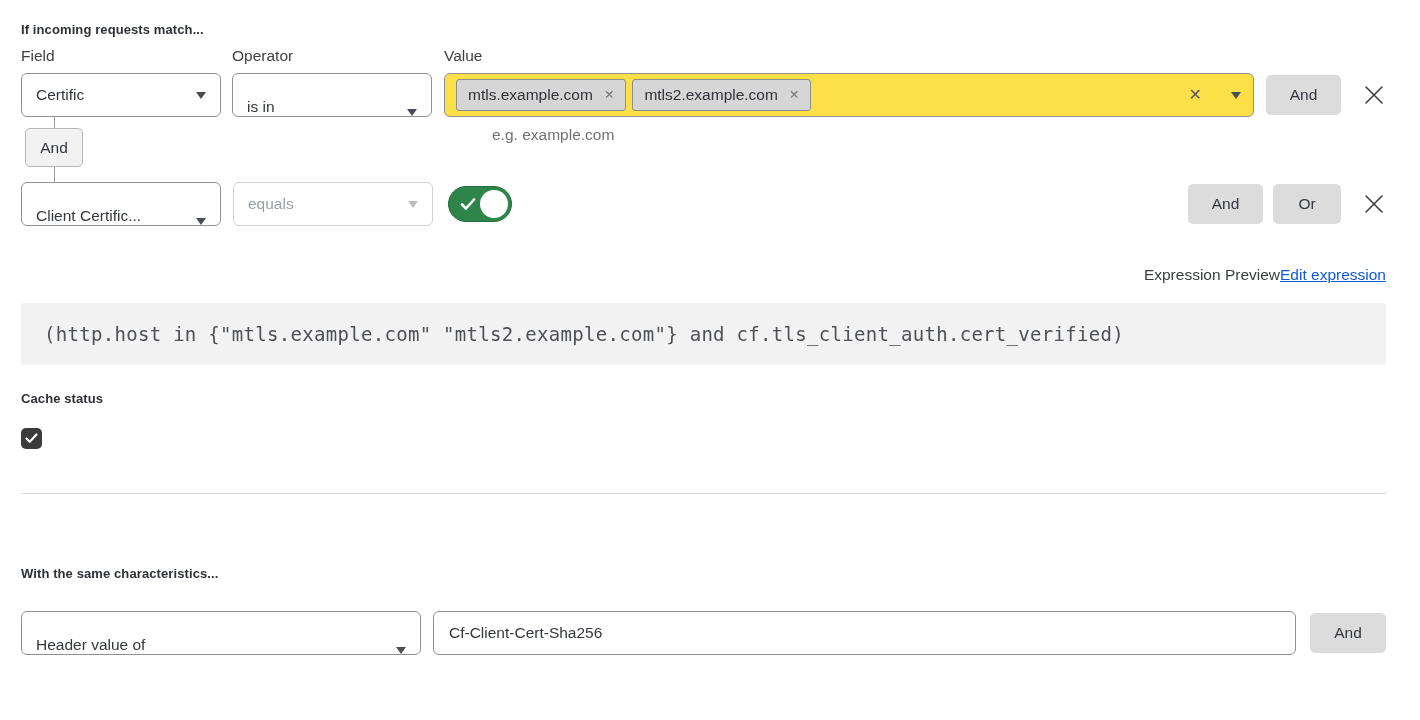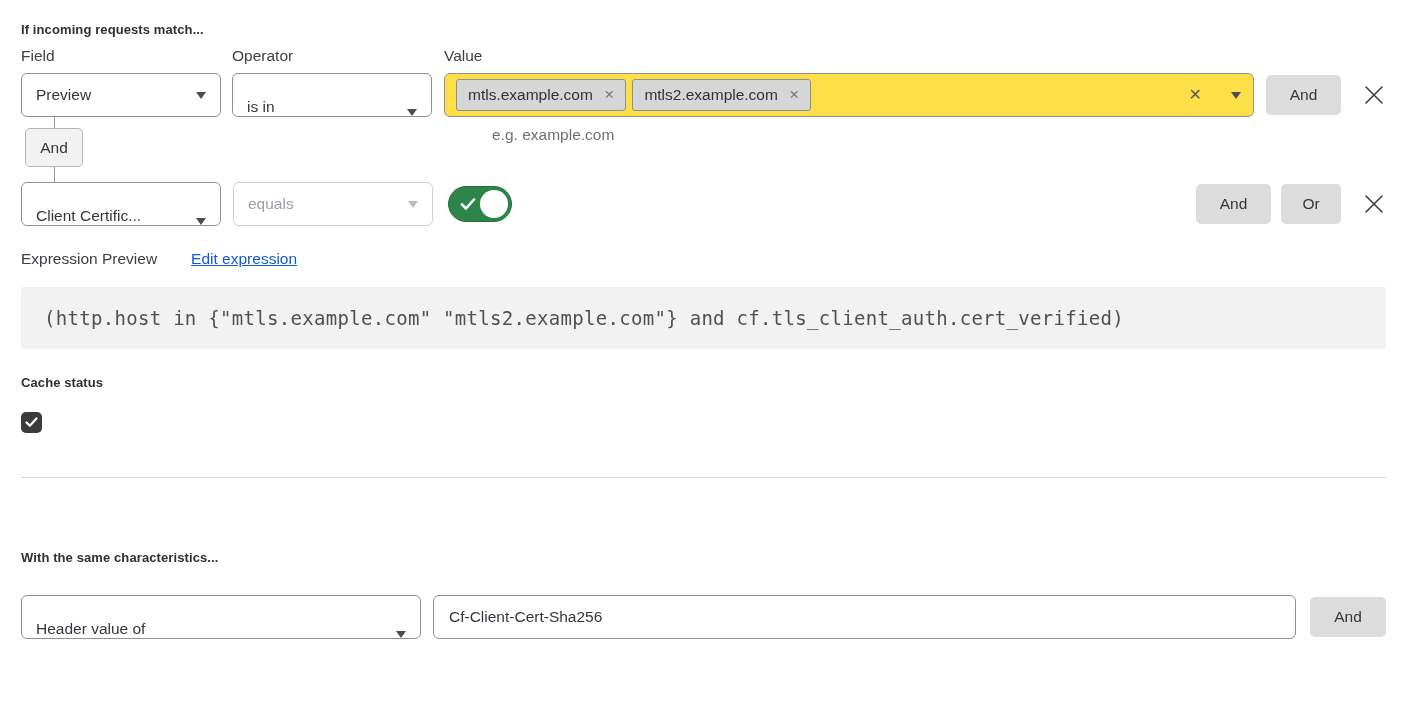--- a/index.html
+++ b/index.html
@@ -54,21 +54,21 @@
   .tag-x { margin-left: 11px; color: #74777b; font-size: 12.5px; cursor: pointer; line-height: 1; }
   .vb-spacer { flex: 1; }
   .vb-clear { color: #55595e; font-size: 16px; cursor: pointer; margin-right: 19px; line-height: 1; }
 
   .btn-gray {
     height: 40px; background: #dcdcdc; border: none; border-radius: 5px;
     font-size: 15.5px; color: #33373d; font-family: inherit; cursor: pointer;
     display: flex; align-items: center; justify-content: center; flex: none;
   }
   .w75 { width: 75px; }
-  .w64 { width: 60px; }
+  .w64 { width: 68px; }
   .ml12 { margin-left: 12px; }
   .ml10 { margin-left: 10px; }
 
   .close-x { margin-left: 21px; width: 24px; height: 24px; display: flex;
     align-items: center; justify-content: center; cursor: pointer; flex: none; }
 
   .helper {
     position: absolute; left: 423px; top: 53px;
     font-size: 15.5px; color: #6e7176; margin-left: 48px;
   }
@@ -89,21 +89,21 @@
     cursor: pointer; flex: none;
   }
   .toggle-check { position: absolute; left: 11px; top: 10px; }
   .toggle-knob {
     position: absolute; right: 3px; top: 3px; width: 28px; height: 28px;
     border-radius: 50%; background: #ffffff;
   }
 
   .right-group { margin-left: auto; display: flex; align-items: center; }
 
-  .expr-header { display: flex; justify-content: flex-start; align-items: baseline; margin-top: 24px; gap: 34px; }
+  .expr-header { display: flex; justify-content: flex-end; align-items: baseline; margin-top: 40px; }
   .expr-label { font-size: 15.5px; color: #3a3e44; }
   .expr-link { font-size: 15.5px; color: #1159d8; text-decoration: underline; cursor: pointer; }
 
   .code-block {
     margin-top: 19px; background: #f2f2f2; border-radius: 2px; height: 62px;
     display: flex; align-items: center; padding: 0 23px;
     font-family: "DejaVu Sans Mono", monospace; font-size: 19px;
     letter-spacing: 0.3px; color: #4d5055; white-space: nowrap; overflow: hidden;
   }
 
@@ -137,21 +137,21 @@
   <div class="labels-row">
     <div class="label-field">Field</div>
     <div class="label-operator">Operator</div>
     <div>Value</div>
   </div>
 
   <div class="conditions">
 
     <div class="cond-row">
       <div class="sel sel-200 mr11">
-        <span>Preview</span>
+        <span>Certific</span>
         <span class="caret"></span>
       </div>
       <div class="sel sel-200 mr12">
         <span>is in</span>
         <span class="caret"></span>
       </div>
       <div class="value-box">
         <span class="tag">
           <span>mtls.example.com</span>
           <span class="tag-x">✕</span>

